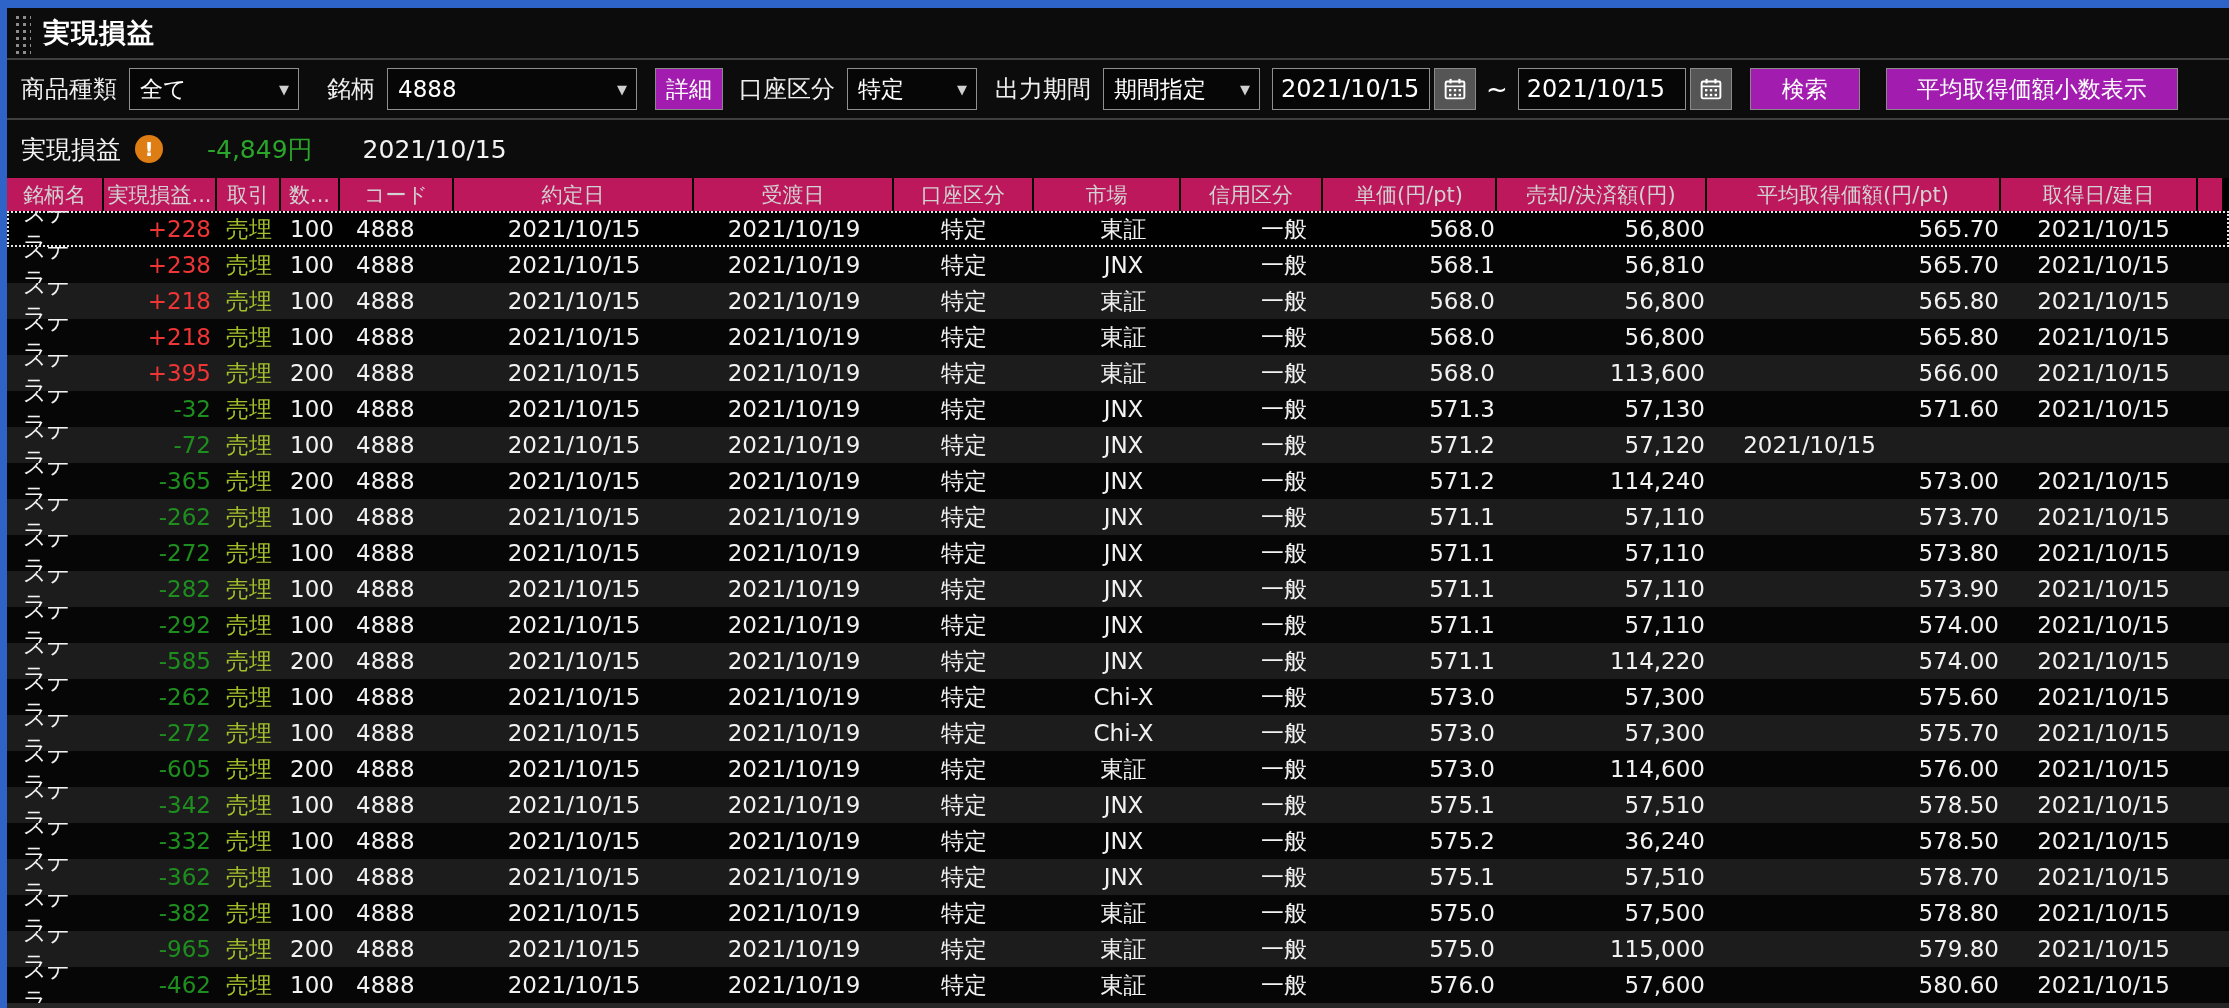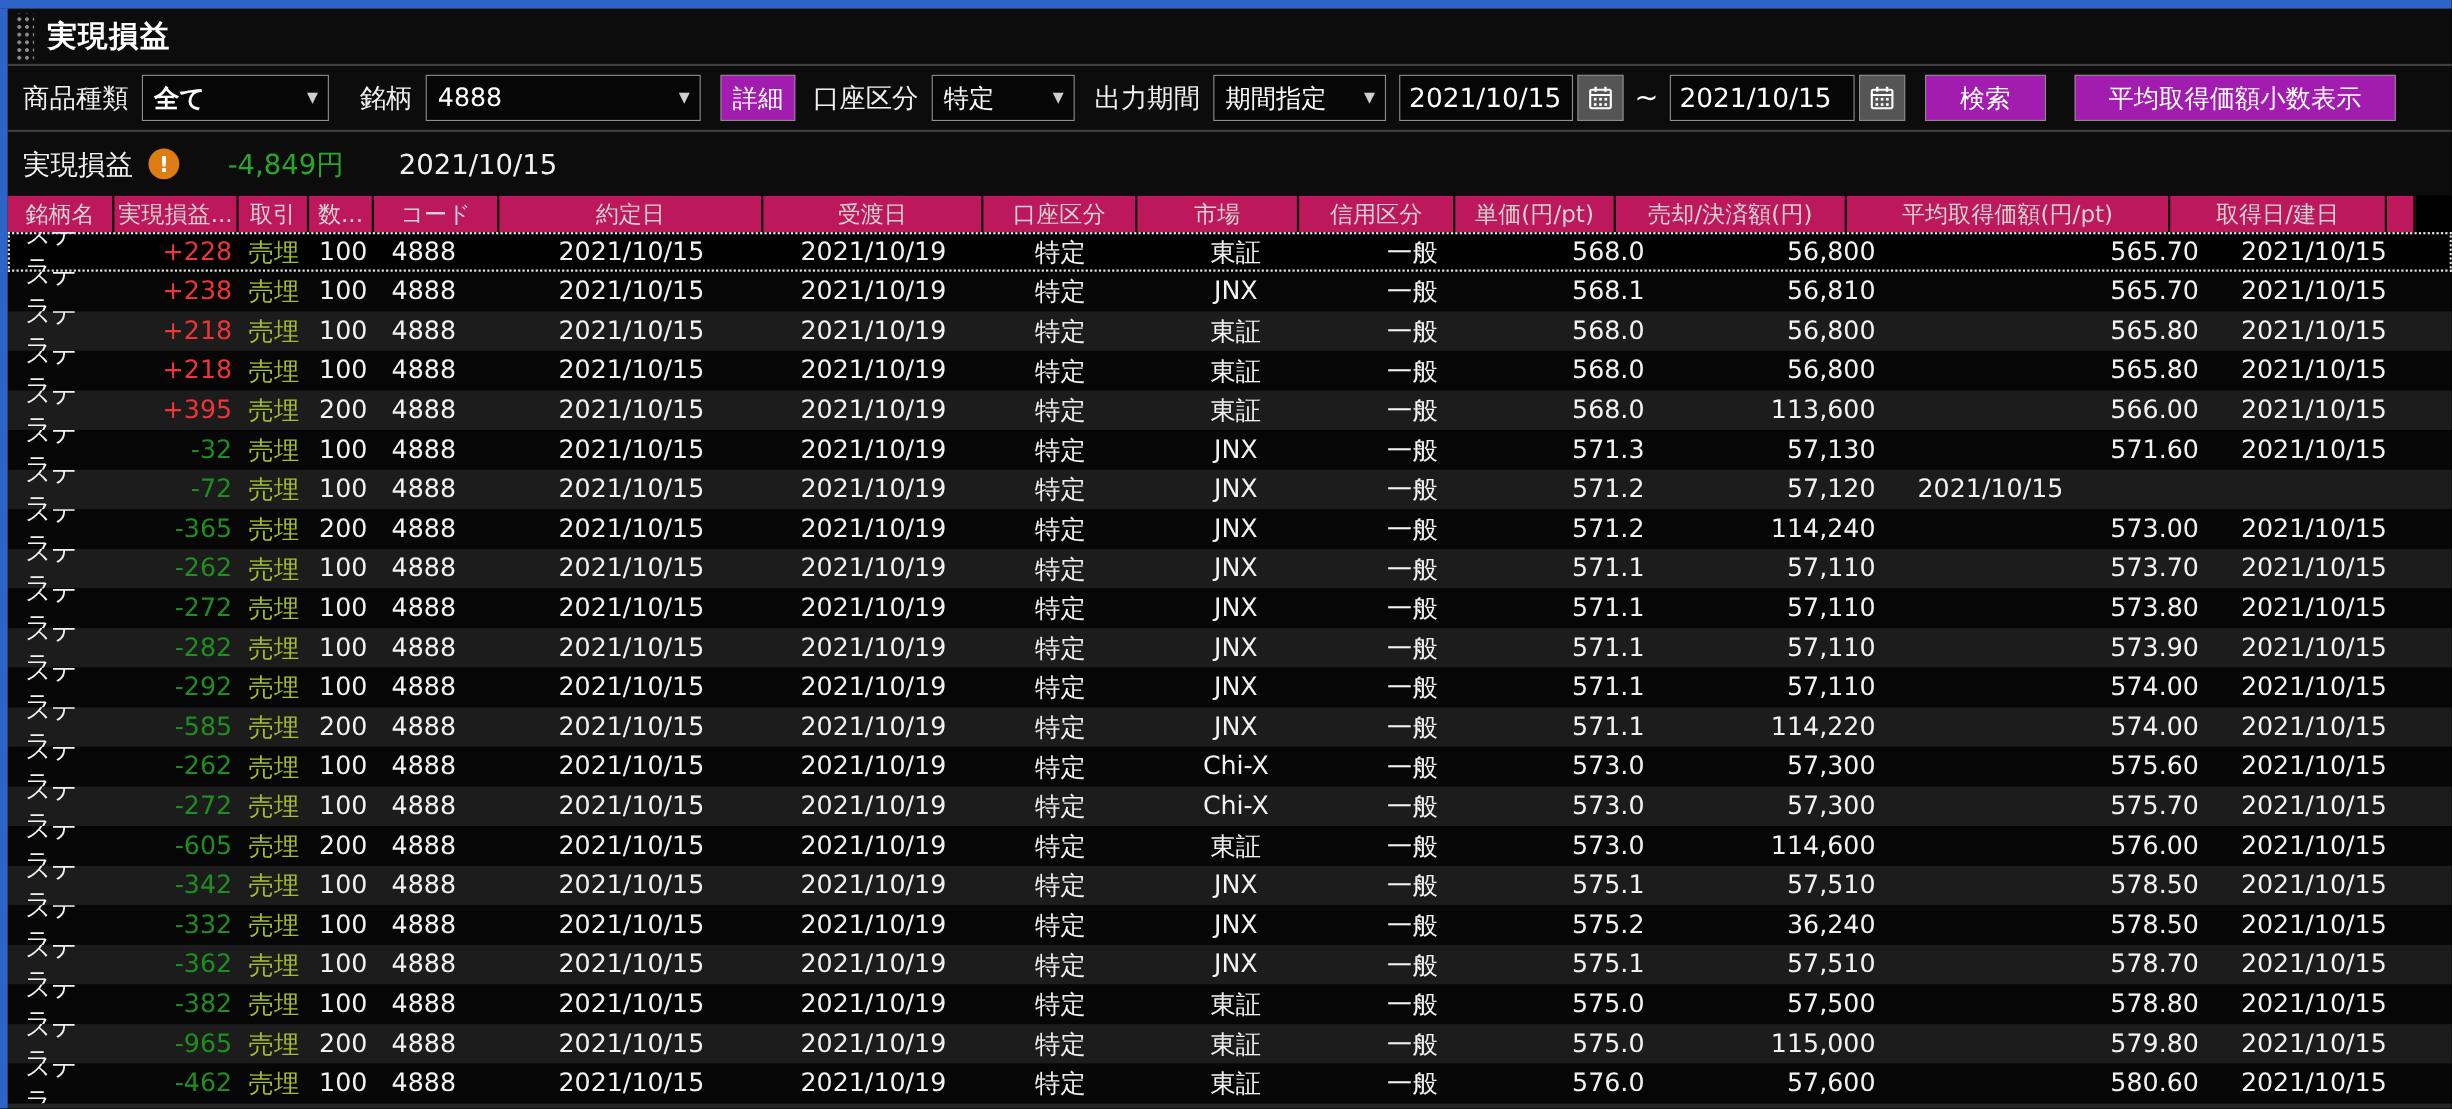--- a/index.html
+++ b/index.html
@@ -72,21 +72,21 @@
 
   <div class="content">
 
     <div class="titlebar">
       <div class="drag-handle"></div>
       <div class="title">実現損益</div>
     </div>
 
     <div class="toolbar">
       <span class="tlabel">商品種類</span>
-      <div class="select" style="width:170px; margin-left:12px;font-weight:bold;">
+      <div class="select" style="width:170px; margin-left:12px;">
         <span>全て</span>
         <span class="caret">▼</span>
       </div>
 
       <span class="tlabel" style="margin-left:28px;">銘柄</span>
       <div class="select" style="width:250px; margin-left:12px;">
         <span>4888</span>
         <span class="caret">▼</span>
       </div>
 
@@ -153,21 +153,21 @@
         <div class="hcell" style="width: 97px;">銘柄名</div>
         <div class="hcell" style="width: 113px;">実現損益...</div>
         <div class="hcell" style="width: 64px;">取引</div>
         <div class="hcell" style="width: 59px;">数...</div>
         <div class="hcell" style="width: 114px;">コード</div>
         <div class="hcell" style="width: 240px;">約定日</div>
         <div class="hcell" style="width: 200px;">受渡日</div>
         <div class="hcell" style="width: 140px;">口座区分</div>
         <div class="hcell" style="width: 147px;">市場</div>
         <div class="hcell" style="width: 142px;">信用区分</div>
-        <div class="hcell" style="width: 146px;">単価(円/pt)</div>
+        <div class="hcell" style="width: 174px;">単価(円/pt)</div>
         <div class="hcell" style="width: 210px;">売却/決済額(円)</div>
         <div class="hcell" style="width: 294px;">平均取得価額(円/pt)</div>
         <div class="hcell" style="width: 197px;">取得日/建日</div>
         <div class="hcell" style="width: 26px;"></div>
       </div>
     <div class="tbody">
         <div class="trow light selected">
           <div class="tcell a-left" style="width: 97px;">ステラ...</div>
           <div class="tcell a-right pos" style="width: 113px;">+228</div>
           <div class="tcell a-center trade" style="width: 64px;">売埋</div>

